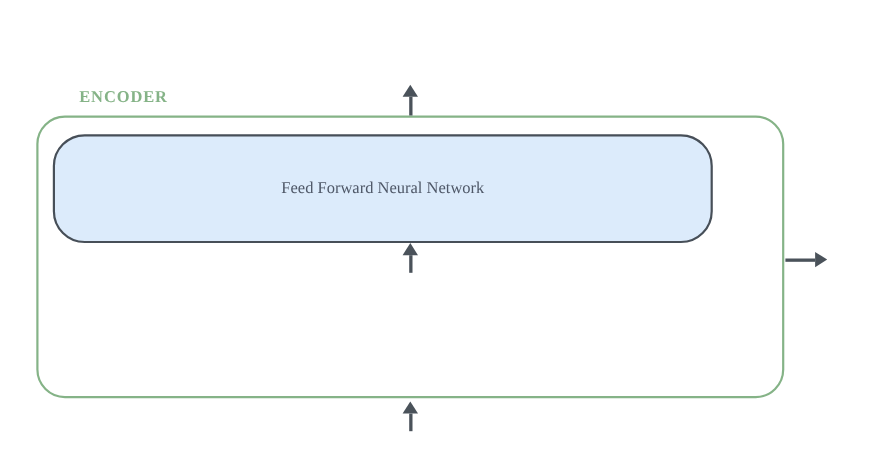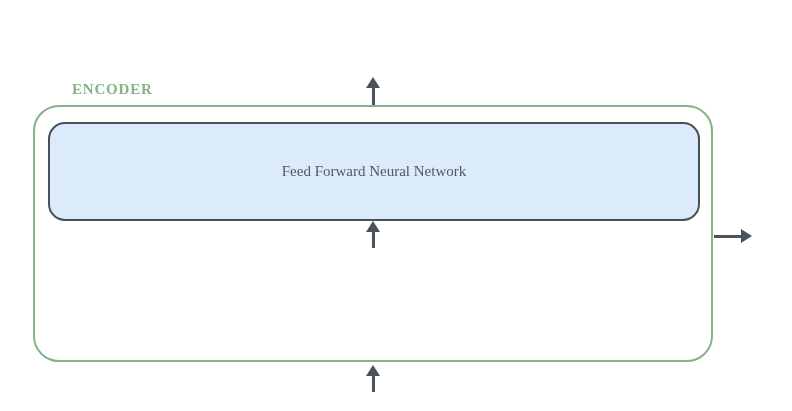--- a/index.html
+++ b/index.html
@@ -33,25 +33,25 @@
     width: 680px;
     height: 257px;
     box-sizing: border-box;
     border: 2px solid var(--container-border, #85b387);
     border-radius: 26px;
     background: transparent;
   }
   .block {
     position: absolute;
     left: 48px;
-    width: 652px;
+    width: 600px;
     height: 99px;
     box-sizing: border-box;
     border: 2px solid var(--block-border, #474f58);
-    border-radius: 17px;
+    border-radius: 29px;
     display: flex;
     align-items: center;
     justify-content: center;
   }
   .block-ffnn {
     top: 90px;
     background: var(--ffnn-fill, #dcebfb);
   }
   .block-attn {
     top: 216px;

